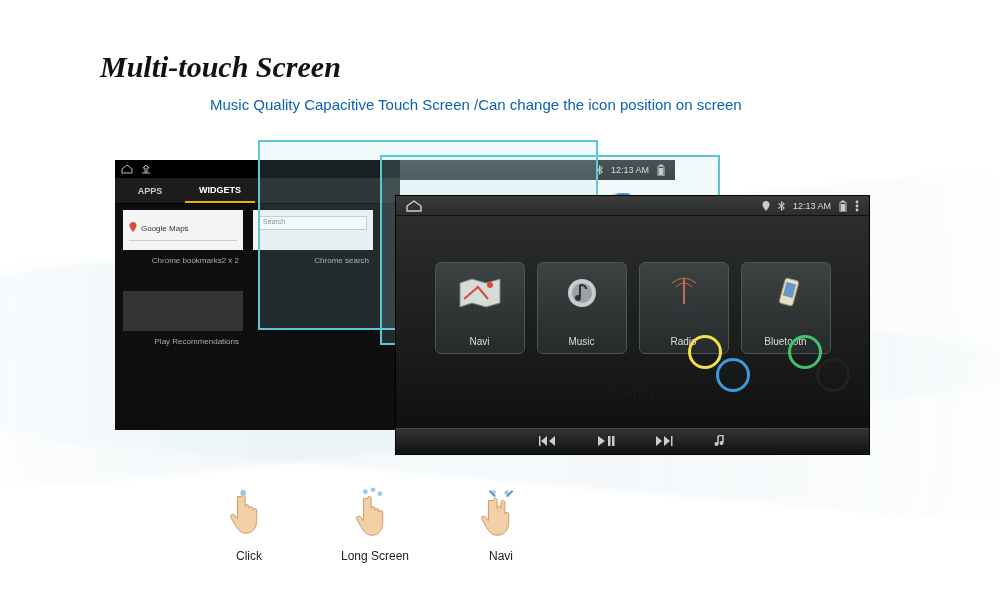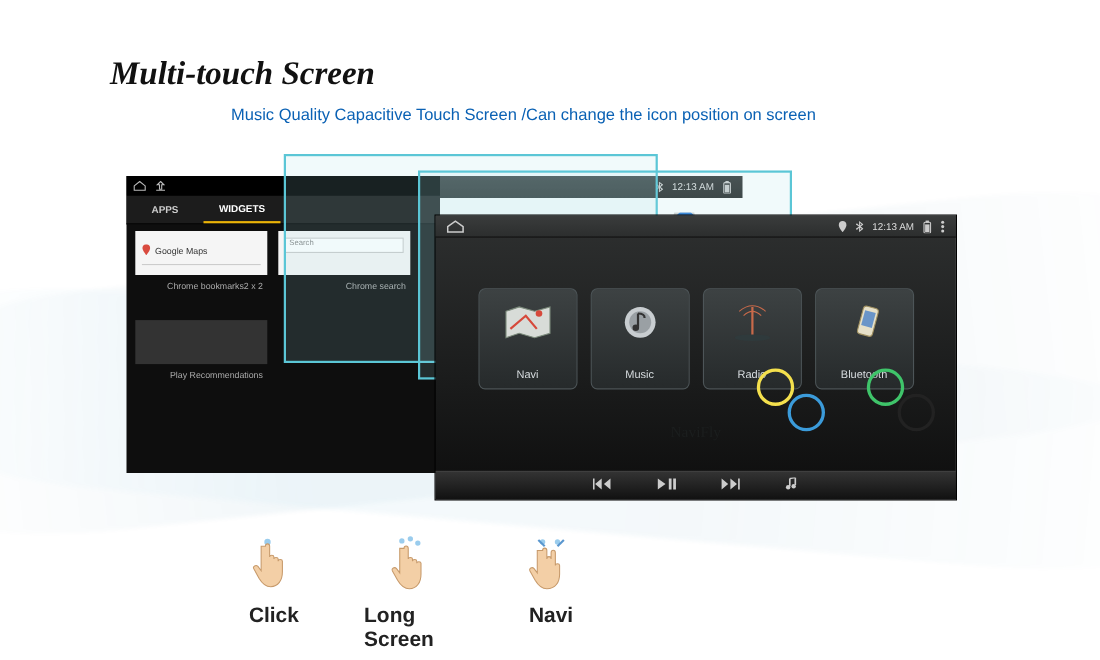--- a/index.html
+++ b/index.html
@@ -243,21 +243,21 @@
     display:flex;
     gap: 38px;
   }
   .gesture {
     display:flex;
     flex-direction:column;
     align-items:center;
     gap:6px;
     width:88px;
   }
-  .g-label { font-size:19px; font-weight:bold; color:#222; }
+  .g-label { font-size:12px; font-weight:normal; color:#222; }
   .hand-svg { width:58px; height:58px; }
   .aura circle { fill:#6fb7e6; }
 
   .left-status svg, .front-status svg, .mid-bar svg { display:block; }
 </style>
 </head>
 <body>
 
 <div class="bg-wave">
   <div class="wave-1"></div>

